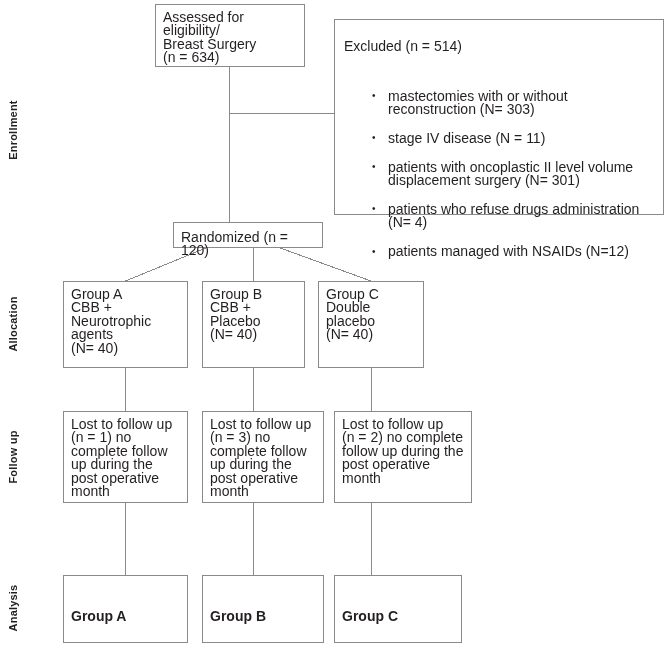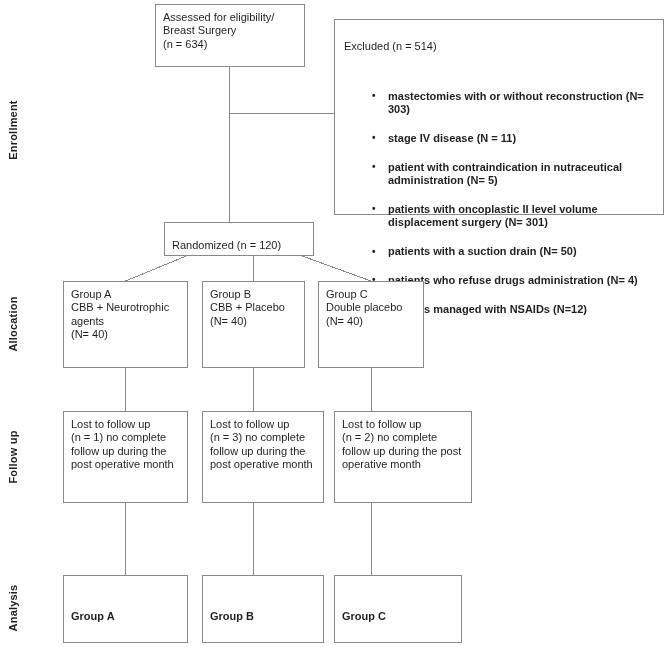--- a/index.html
+++ b/index.html
@@ -26,21 +26,21 @@
     top: 0;
     width: 668px;
     height: 647px;
     pointer-events: none;
   }
   .node {
     position: absolute;
     box-sizing: border-box;
     border: 1px solid #8a8a8a;
     background: #ffffff;
-    font-size: 11px;
+    font-size: 14px;
     line-height: 13.4px;
     padding: 6px 7px 4px 7px;
     white-space: pre-line;
     z-index: 2;
   }
   .stage-label {
     position: absolute;
     font-size: 11px;
     font-weight: bold;
     color: #231f20;
@@ -60,38 +60,37 @@
     padding: 7px 8px 14px 9px;
   }
   #node-excluded .excl-title {
     display: block;
     margin-bottom: 9px;
   }
   #node-excluded ul {
     margin: 0;
     padding: 0 0 0 44px;
     list-style: none;
-    font-weight: bold;
   }
   #node-excluded li {
     position: relative;
     margin: 0 0 2px 0;
     line-height: 13.4px;
   }
   #node-excluded li::before {
     content: "•";
     position: absolute;
     left: -16px;
     top: -0.5px;
     font-size: 10px;
   }
   
   #node-randomized {
-    left: 164px; top: 222px; width: 150px; height: 18px;
-    padding: 16px 7px;
+    left: 173px; top: 222px; width: 150px; height: 26px;
+    padding: 8px 7px;
   }
   
   #node-groupA { left: 63px;  top: 281px; width: 125px; height: 87px; }
   #node-groupB { left: 202px; top: 281px; width: 103px; height: 87px; }
   #node-groupC { left: 318px; top: 281px; width: 106px; height: 87px; }
   
   #node-lostA { left: 63px;  top: 411px; width: 125px; height: 92px; }
   #node-lostB { left: 202px; top: 411px; width: 122px; height: 92px; }
   #node-lostC { left: 334px; top: 411px; width: 138px; height: 92px; }
   
@@ -142,23 +141,21 @@
 
   <div class="node" id="node-assessed">Assessed for eligibility/
 Breast Surgery
  (n = 634)</div>
 
   <div class="node" id="node-excluded">
     <span class="excl-title">Excluded (n = 514)</span>
     <ul>
       <li>mastectomies with or without reconstruction (N= 303)</li>
       <li>stage IV disease (N = 11)</li>
-      <li>patient with contraindication in nutraceutical administration (N= 5)</li>
       <li>patients with oncoplastic II level volume displacement surgery (N= 301)</li>
-      <li>patients with a suction drain (N= 50)</li>
       <li>patients who refuse drugs administration (N= 4)</li>
       <li>patients managed with NSAIDs (N=12)</li>
     </ul>
   </div>
 
   <div class="node" id="node-randomized">Randomized (n = 120)</div>
 
   <div class="node" id="node-groupA">Group A
 CBB + Neurotrophic agents
 (N= 40)</div>

